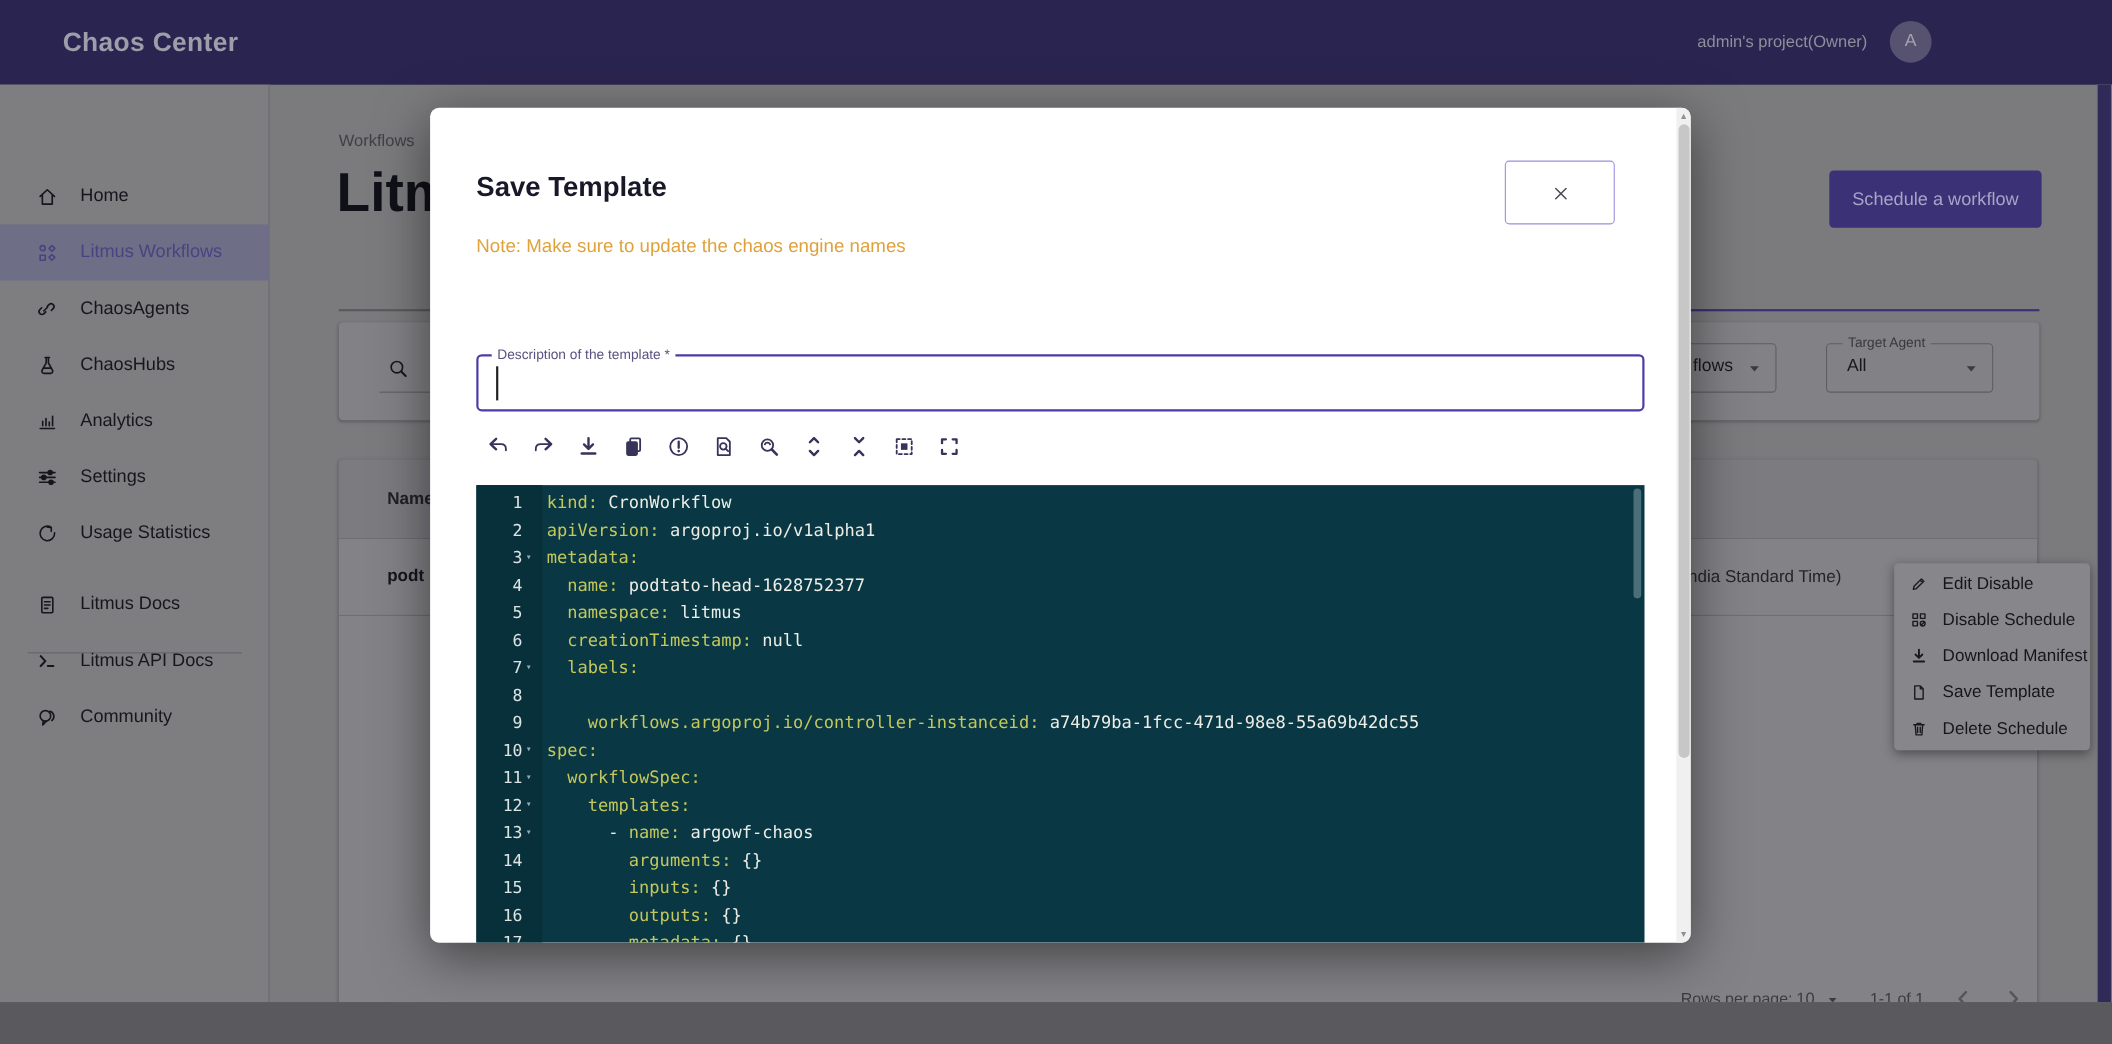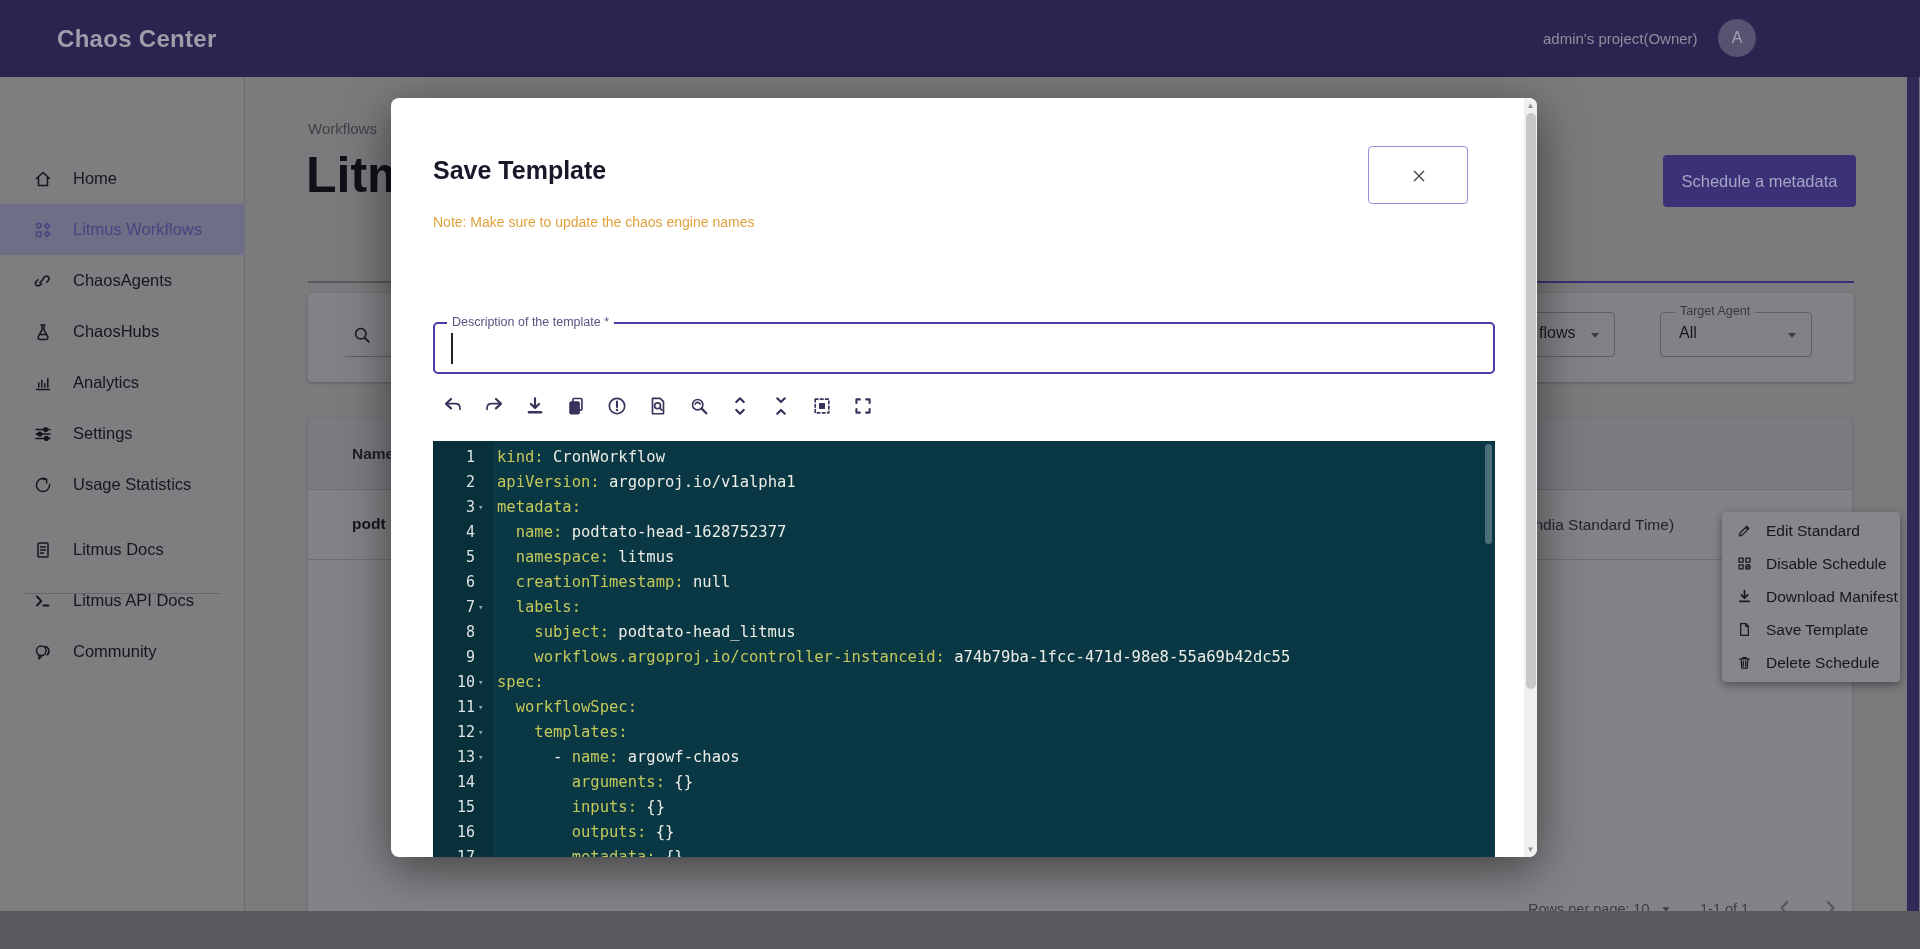--- a/index.html
+++ b/index.html
@@ -55,21 +55,21 @@
   
   #ctx-menu { position:absolute; left:1722px; top:512px; width:178px; height:170px; background:#87878B; border-radius:4px; box-shadow:0 3px 10px rgba(0,0,0,.4); z-index:2; }
   .ctx-item { position:relative; height:33px; display:flex; align-items:center; cursor:pointer; }
   .ctx-item:first-child { margin-top:2px; }
   .ctx-item .icn { position:absolute; left:14px; width:17px; height:17px; color:#191921; }
   .ctx-item .lbl { position:absolute; left:44px; font-size:15.5px; color:#15151d; white-space:nowrap;}
 
   
   #modal { position:absolute; left:391px; top:98px; width:1146px; height:759px; background:#ffffff; border-radius:8px; box-shadow:0 12px 48px rgba(0,0,0,.5); z-index:10; overflow:hidden; }
   #modal-title { position:absolute; left:42px; top:58px; font-size:25px; font-weight:bold; color:#181829; }
-  #modal-note { position:absolute; left:42px; top:116px; font-size:14px; color:#DFA23B; }
+  #modal-note { position:absolute; left:42px; top:116px; font-size:17px; color:#DFA23B; }
   #modal-close { position:absolute; left:977px; top:48px; width:100px; height:58px; background:#fff; border:1.5px solid #9C90DC; border-radius:4px; color:#4a4a55; cursor:pointer; }
   #modal-close .icn { position:absolute; left:41px; top:20px; width:18px; height:18px; }
 
   .field { position:absolute; left:42px; width:1062px; border-radius:5px; background:#fff; }
   #name-field { top:155px; height:54px; border:1px solid #B9B9C0; }
   #desc-field { top:224px; height:52px; border:2px solid #4B3CA7; }
   .field .flabel { position:absolute; left:12px; top:-9px; font-size:12.5px; background:#fff; padding:0 5px; }
   #name-field .flabel { color:#6E6E78; }
   #desc-field .flabel { color:#5A5380; }
   #name-value { position:absolute; left:16px; top:15px; font-size:16.5px; color:#1C1C28; }
@@ -213,21 +213,21 @@
             </svg>
           </span>
           <span class="lbl">Community</span>
         </div>
       </div>
 
   </div>
 
   <div id="breadcrumb">Workflows</div>
   <div id="page-title">Litm</div>
-  <button id="schedule-btn">Schedule a metadata</button>
+  <button id="schedule-btn">Schedule a workflow</button>
   <div id="tabline-gray"></div>
   <div id="tabline-purple"></div>
 
   <div id="filter-card">
     <span id="search-icn" class="icn">
         <svg viewBox="0 0 20 20" width="100%" height="100%" fill="none" stroke="currentColor" stroke-width="1.5" stroke-linecap="round" stroke-linejoin="round">
           <circle cx="8.8" cy="8.8" r="5.2"></circle>
           <path d="M12.8 12.8 L16.8 16.8" stroke-width="1.9"></path>
         </svg>
       </span>
@@ -281,21 +281,21 @@
     </div>
   </div>
 
   <div id="ctx-menu">
       <div class="ctx-item">
         <span class="icn">
           <svg viewBox="0 0 20 20" width="100%" height="100%" fill="none" stroke="currentColor" stroke-width="1.5" stroke-linecap="round" stroke-linejoin="round">
             <path d="M4 16.2 L4.8 12.9 L12.7 5 L15.2 7.5 L7.3 15.4 L4 16.2 Z M11.3 6.4 L13.8 8.9"></path>
           </svg>
         </span>
-        <span class="lbl">Edit Standard</span>
+        <span class="lbl">Edit Disable</span>
       </div>
       <div class="ctx-item">
         <span class="icn">
           <svg viewBox="0 0 20 20" width="100%" height="100%" fill="none" stroke="currentColor" stroke-width="1.5" stroke-linecap="round" stroke-linejoin="round">
             <rect x="3.6" y="3.6" width="4.8" height="4.8"></rect>
             <rect x="11.6" y="3.6" width="4.8" height="4.8"></rect>
             <rect x="3.6" y="11.6" width="4.8" height="4.8"></rect>
             <circle cx="14" cy="14" r="2.6"></circle>
             <path d="M12.2 15.8 L15.8 12.2"></path>
           </svg>
@@ -440,21 +440,21 @@
     <div id="editor">
       <div id="gutter"></div>
       <div id="elines">
           <div class="eline" style="top: 4px;"><span class="num">1</span><span class="code"><span class="yval"></span><span class="ykey">kind:</span><span class="yval"> CronWorkflow</span></span></div>
           <div class="eline" style="top: 29px;"><span class="num">2</span><span class="code"><span class="yval"></span><span class="ykey">apiVersion:</span><span class="yval"> argoproj.io/v1alpha1</span></span></div>
           <div class="eline" style="top: 54px;"><span class="num">3</span><span class="fold">▾</span><span class="code"><span class="yval"></span><span class="ykey">metadata:</span><span class="yval"></span></span></div>
           <div class="eline" style="top: 79px;"><span class="num">4</span><span class="code"><span class="yval">  </span><span class="ykey">name:</span><span class="yval"> podtato-head-1628752377</span></span></div>
           <div class="eline" style="top: 104px;"><span class="num">5</span><span class="code"><span class="yval">  </span><span class="ykey">namespace:</span><span class="yval"> litmus</span></span></div>
           <div class="eline" style="top: 129px;"><span class="num">6</span><span class="code"><span class="yval">  </span><span class="ykey">creationTimestamp:</span><span class="yval"> null</span></span></div>
           <div class="eline" style="top: 154px;"><span class="num">7</span><span class="fold">▾</span><span class="code"><span class="yval">  </span><span class="ykey">labels:</span><span class="yval"></span></span></div>
-          <div class="eline" style="top: 179px;"><span class="num">8</span><span class="code"><span class="yval">    </span><span class="ykey">subject:</span><span class="yval"> podtato-head_litmus</span></span></div>
+          <div class="eline" style="top: 179px;"><span class="num">8</span></div>
           <div class="eline" style="top: 204px;"><span class="num">9</span><span class="code"><span class="yval">    </span><span class="ykey">workflows.argoproj.io/controller-instanceid:</span><span class="yval"> a74b79ba-1fcc-471d-98e8-55a69b42dc55</span></span></div>
           <div class="eline" style="top: 229px;"><span class="num">10</span><span class="fold">▾</span><span class="code"><span class="yval"></span><span class="ykey">spec:</span><span class="yval"></span></span></div>
           <div class="eline" style="top: 254px;"><span class="num">11</span><span class="fold">▾</span><span class="code"><span class="yval">  </span><span class="ykey">workflowSpec:</span><span class="yval"></span></span></div>
           <div class="eline" style="top: 279px;"><span class="num">12</span><span class="fold">▾</span><span class="code"><span class="yval">    </span><span class="ykey">templates:</span><span class="yval"></span></span></div>
           <div class="eline" style="top: 304px;"><span class="num">13</span><span class="fold">▾</span><span class="code"><span class="yval">      - </span><span class="ykey">name:</span><span class="yval"> argowf-chaos</span></span></div>
           <div class="eline" style="top: 329px;"><span class="num">14</span><span class="code"><span class="yval">        </span><span class="ykey">arguments:</span><span class="yval"> {}</span></span></div>
           <div class="eline" style="top: 354px;"><span class="num">15</span><span class="code"><span class="yval">        </span><span class="ykey">inputs:</span><span class="yval"> {}</span></span></div>
           <div class="eline" style="top: 379px;"><span class="num">16</span><span class="code"><span class="yval">        </span><span class="ykey">outputs:</span><span class="yval"> {}</span></span></div>
           <div class="eline" style="top: 404px;"><span class="num">17</span><span class="code"><span class="yval">        </span><span class="ykey">metadata:</span><span class="yval"> {}</span></span></div>
         </div>

